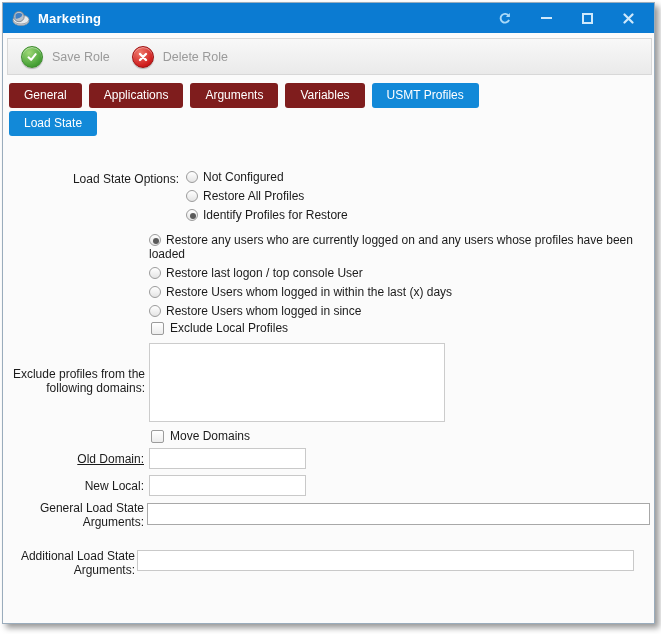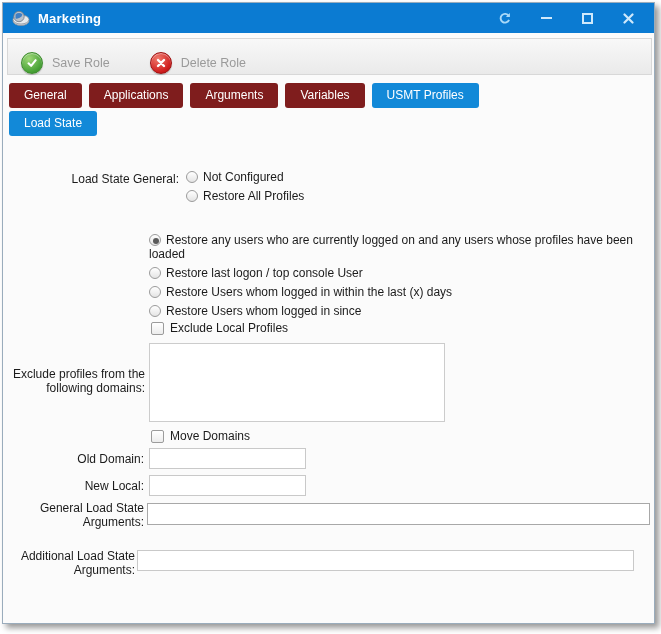--- a/index.html
+++ b/index.html
@@ -20,21 +20,21 @@
   .title-text { color:#ffffff; font-weight:bold; font-size:13px; letter-spacing:.2px; }
   .win-controls { margin-left:auto; display:flex; align-items:center; gap:27px; padding-right:10px; }
   .wc { display:flex; align-items:center; justify-content:center; width:14px; height:14px; cursor:default; }
   .wc-min-bar { width:11px; height:2px; background:#cfe9fb; }
   .wc-max-box { width:11px; height:11px; border:2px solid #cfe9fb; }
 
   
   .toolbar {
     position:absolute; left:4px; top:35px; width:645px; height:37px;
     background:linear-gradient(#f8f8f8,#eaeaea); border:1px solid #d8d8d8;
-    display:flex; align-items:flex-end; padding:0 13px; gap:40px;
+    display:flex; align-items:center; padding:15px 13px; gap:22px;
   }
   .tool-btn { display:flex; align-items:center; gap:9px; color:#9a9a9a; font-size:12.5px; cursor:default; }
   .icon-circle { width:22px; height:22px; border-radius:50%; display:flex; align-items:center; justify-content:center; box-shadow:inset 0 1px 1px rgba(255,255,255,.5), 0 1px 1px rgba(0,0,0,.25); }
   .icon-save { background:radial-gradient(circle at 35% 28%, #9ed877, #46a035 70%, #357d26); border:1px solid #3d8c2c; }
   .icon-delete { background:radial-gradient(circle at 35% 28%, #f07a6d, #cf1d1d 70%, #9e0f0f); border:1px solid #9e1010; }
 
   
   .tabs { position:absolute; left:6px; display:flex; gap:7px; }
   .tabs.main-tabs { top:80px; }
   .tabs.sub-tabs { top:108px; }
@@ -67,21 +67,21 @@
   }
 
   input.txt { position:absolute; border:1px solid #c9c9c9; background:#ffffff; font-size:12px; padding:0 4px; font-family:"Liberation Sans",sans-serif; }
   #inp-old { left:146px; top:445px; width:157px; height:21px; }
   #inp-new { left:146px; top:472px; width:157px; height:21px; }
   #inp-dyn { left:144px; top:500px; width:503px; height:22px; border-color:#a8a8a8; }
   #inp-add { left:134px; top:547px; width:497px; height:21px; }
 
   #lbl-lso  { left:18px;  width:158px; top:169px; }
   #lbl-dom  { left:8px;   width:134px; top:364px; }
-  #lbl-old  { left:8px;   width:133px; top:449px; }
+  #lbl-old  { left:8px;   width:133px; top:449px;text-decoration:underline; }
   #lbl-new  { left:8px;   width:133px; top:476px; }
   #lbl-dyn  { left:6px;   width:135px; top:498px; }
   #lbl-add  { left:4px;   width:128px; top:546px; }
 
   #group-primary { left:183px; top:167px; }
   #group-restore { left:146px; top:230px; width:504px; }
   #chk-exclude { left:148px; top:318px; }
   #chk-move    { left:148px; top:426px; }
 </style>
 </head>
@@ -142,28 +142,31 @@
     <div class="tab">Applications</div>
     <div class="tab">Arguments</div>
     <div class="tab">Variables</div>
     <div class="tab checked">USMT Profiles</div>
   </div>
 
   <div class="tabs sub-tabs">
     <div class="tab checked">Load State</div>
   </div>
 
-  <div class="form-label" id="lbl-lso">Load State General:</div>
+  <div class="form-label" id="lbl-lso">Load State Options:</div>
 
   <div class="radio-group" id="group-primary">
     <div class="radio-row">
       <span class="radio"></span><span>Not Configured</span>
     </div>
     <div class="radio-row">
       <span class="radio"></span><span>Restore All Profiles</span>
+    </div>
+    <div class="radio-row">
+      <span class="radio checked"></span><span>Identify Profiles for Restore</span>
     </div>
   </div>
 
   <div class="radio-group" id="group-restore">
     <div class="radio-row">
       <span class="radio checked"></span><span>Restore any users who are currently logged on and any users whose profiles have been loaded</span>
     </div>
     <div class="radio-row">
       <span class="radio"></span><span>Restore last logon / top console User</span>
     </div>

